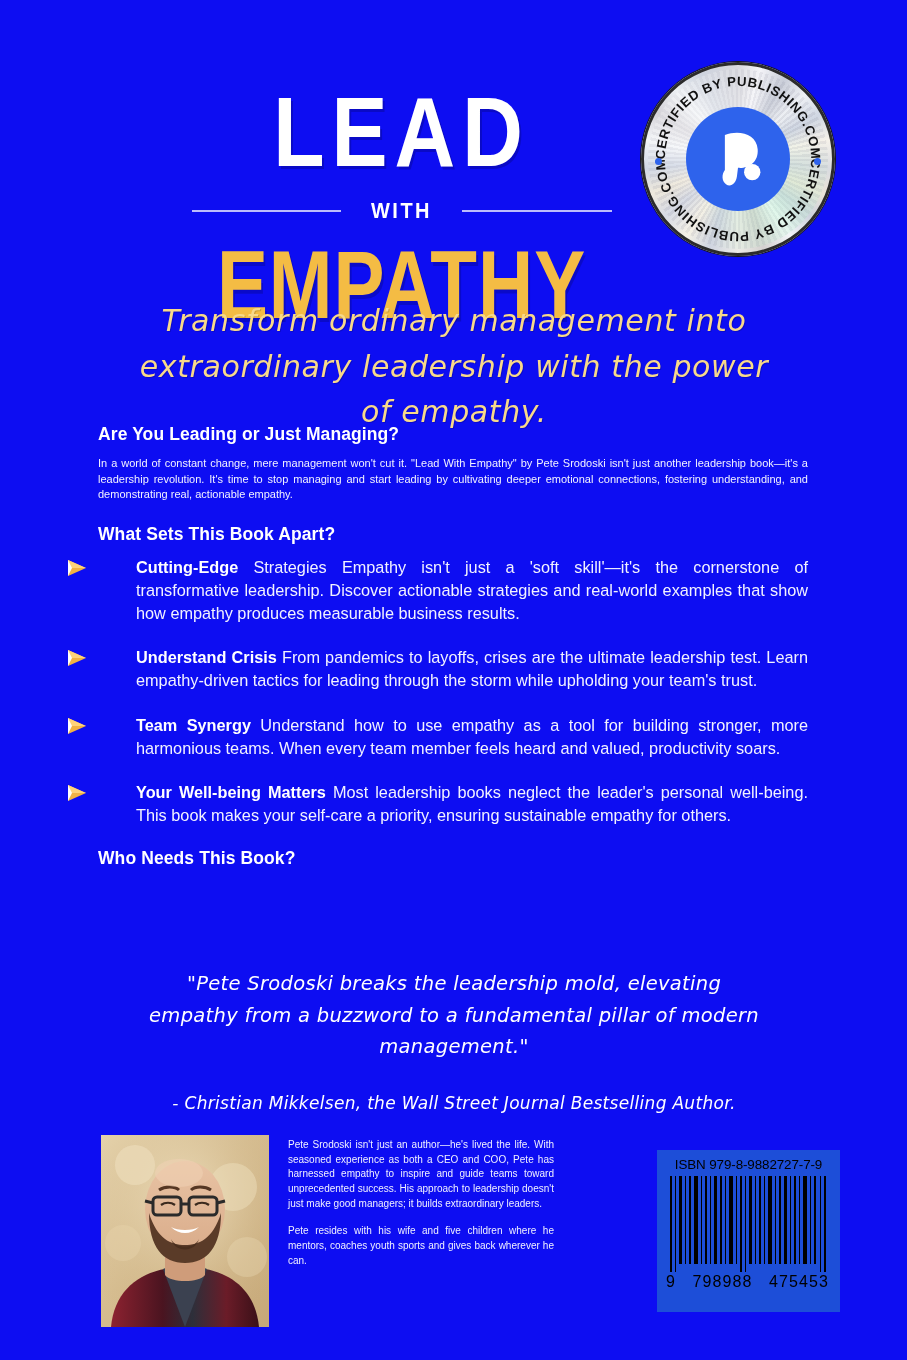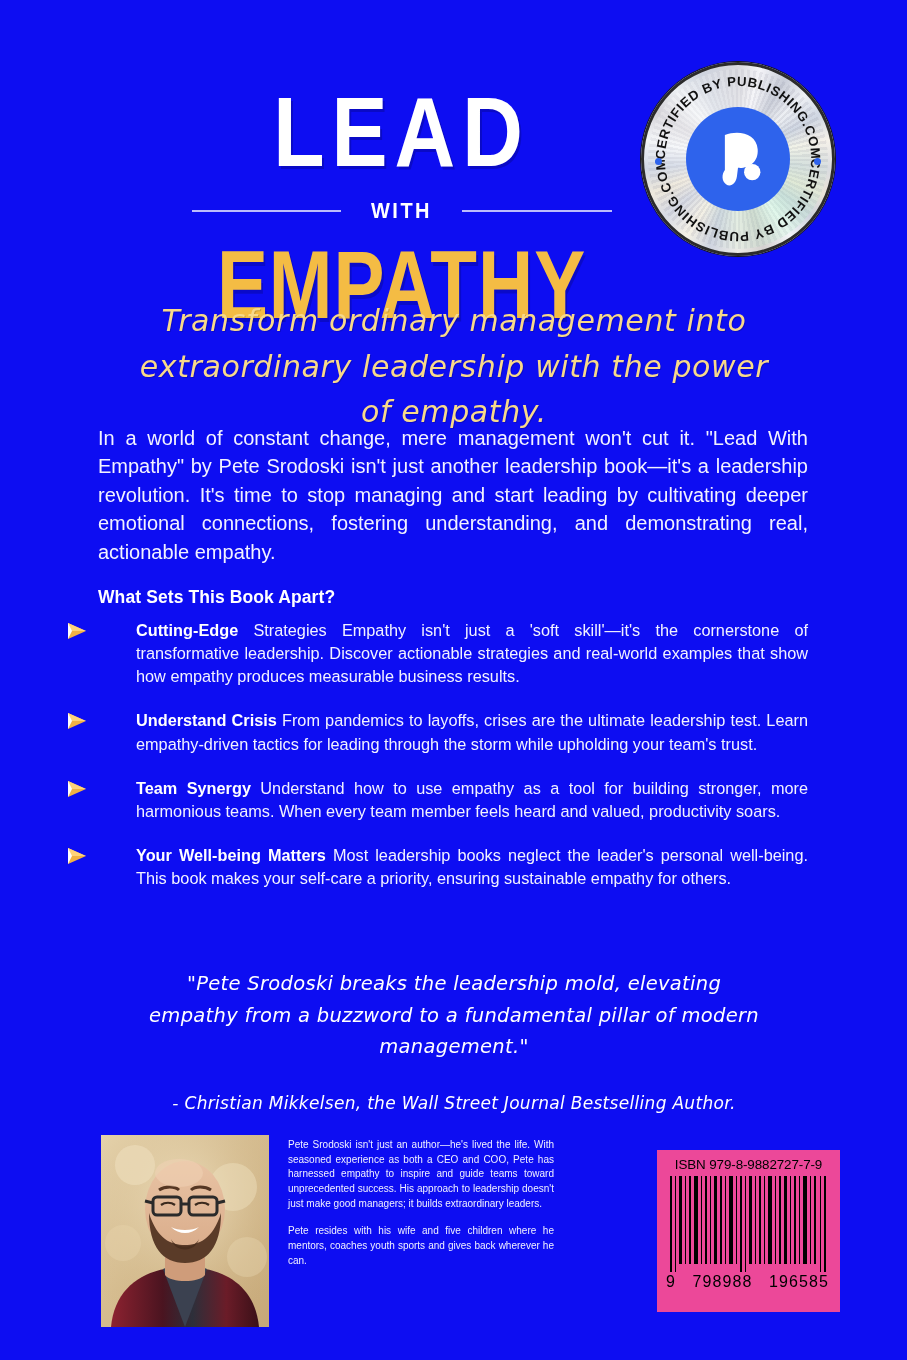--- a/index.html
+++ b/index.html
@@ -159,21 +159,21 @@
     width: 710px;
   }
   .h-sub {
     font-size: 17.5px;
     font-weight: bold;
     color: #ffffff;
     letter-spacing: 0.1px;
     margin: 0 0 11px 0;
   }
   .p-body {
-    font-size: 20px;
+    font-size: 11px;
     line-height: 1.42;
     color: #f2f2ff;
     text-align: justify;
     margin: 0 0 21px 0;
   }
   .bullets {
     margin: 0;
     padding: 0;
     list-style: none;
   }
@@ -244,21 +244,21 @@
   .author-bio p { margin: 0 0 13px 0; }
   .author-bio p:last-child { margin-bottom: 0; }
 
   
   .barcode-box {
     position: absolute;
     left: 657px;
     top: 1150px;
     width: 183px;
     height: 162px;
-    background: #ec4899;
+    background: #1d4ed8;
     padding: 7px 9px 4px 9px;
     box-sizing: border-box;
     color: #000000;
   }
   .isbn-line {
     font-family: "Liberation Sans", sans-serif;
     font-size: 13.4px;
     color: #000;
     text-align: center;
     letter-spacing: -0.1px;
@@ -317,20 +317,21 @@
       <span class="with-rule"></span>
       <span class="with-word">WITH</span>
       <span class="with-rule"></span>
     </div>
     <div class="title-empathy">EMPATHY</div>
   </div>
 
   <div class="tagline">Transform ordinary management into extraordinary leadership with the power of empathy.</div>
 
   <div class="body-area">
+    <h2 class="h-sub">Are You Leading or Just Managing?</h2>
     <p class="p-body">In a world of constant change, mere management won't cut it. "Lead With Empathy" by Pete Srodoski isn't just another leadership book—it's a leadership revolution. It's time to stop managing and start leading by cultivating deeper emotional connections, fostering understanding, and demonstrating real, actionable empathy.</p>
 
     <h2 class="h-sub">What Sets This Book Apart?</h2>
 
     <ul class="bullets">
       <li class="bullet">
         <span class="bullet-arrow">
           <svg viewBox="0 0 22 18" xmlns="http://www.w3.org/2000/svg">
             <polygon points="2,1 20,9 2,17" fill="#F2B244"></polygon>
             <polygon points="2,1 20,9 2,9" fill="#FFD37A"></polygon>
@@ -364,20 +365,21 @@
           <svg viewBox="0 0 22 18" xmlns="http://www.w3.org/2000/svg">
             <polygon points="2,1 20,9 2,17" fill="#F2B244"></polygon>
             <polygon points="2,1 20,9 2,9" fill="#FFD37A"></polygon>
             <polygon points="2,1 2,17 6,9" fill="#ffffff"></polygon>
           </svg>
         </span>
         <b>Your Well-being Matters</b><span> Most leadership books neglect the leader's personal well-being. This book makes your self-care a priority, ensuring sustainable empathy for others.</span>
       </li>
     </ul>
 
+    <h2 class="h-sub">Who Needs This Book?</h2>
   </div>
 
   <div class="quote-block">
     <div class="quote-text">"Pete Srodoski breaks the leadership mold, elevating empathy from a buzzword to a fundamental pillar of modern management."</div>
     <div class="quote-attrib">- Christian Mikkelsen, the Wall Street Journal Bestselling Author.</div>
   </div>
 
   <div class="author-photo">
     <svg viewBox="0 0 168 192" xmlns="http://www.w3.org/2000/svg">
       <defs>
@@ -476,17 +478,17 @@
         <rect x="137" y="0" width="4" height="88"></rect>
         <rect x="144" y="0" width="1" height="88"></rect>
         <rect x="148" y="0" width="2" height="88"></rect>
         <rect x="154" y="0" width="1" height="96"></rect>
         <rect x="158" y="0" width="2" height="96"></rect>
       </g>
     </svg>
     <div class="barcode-digits">
       <span>9</span>
       <span>798988</span>
-      <span>196585</span>
+      <span>475453</span>
     </div>
   </div>
 
 </div>
 
 </body></html>

